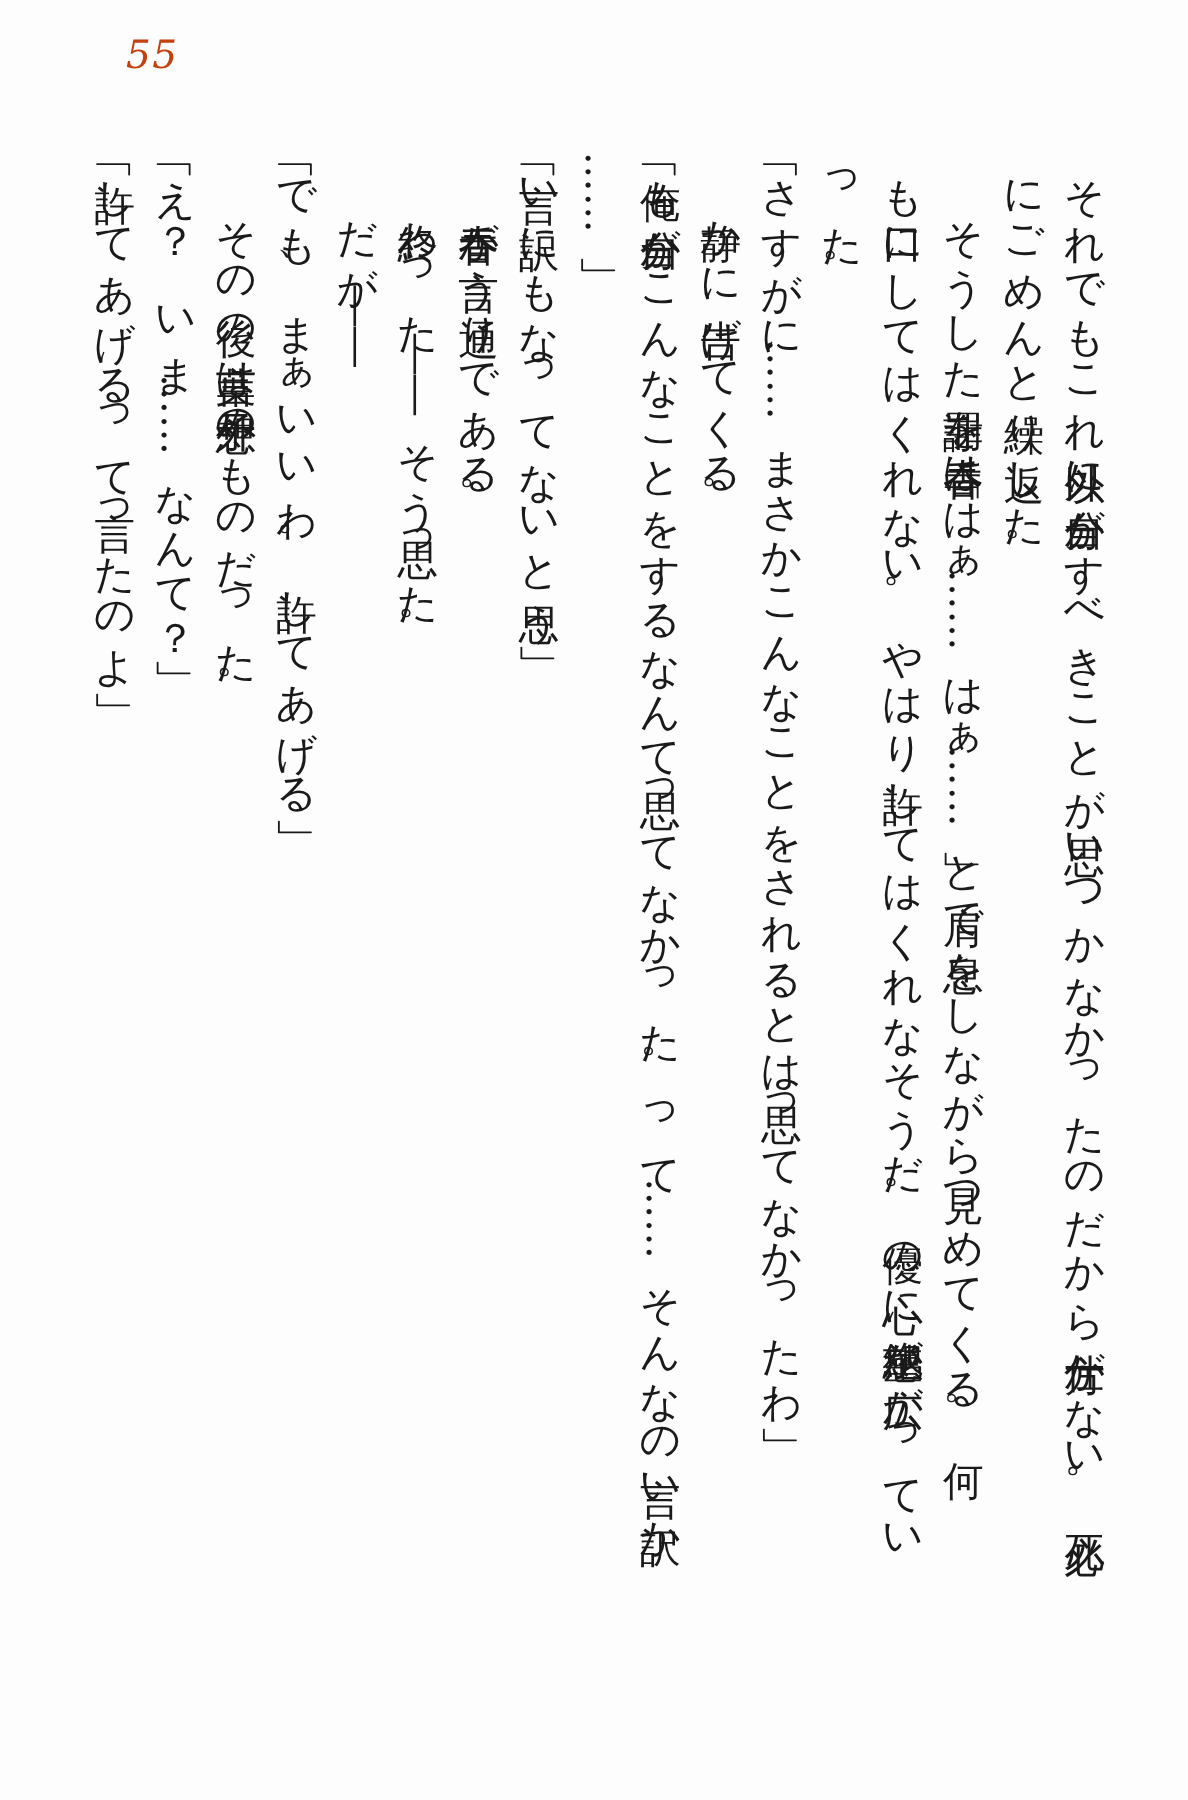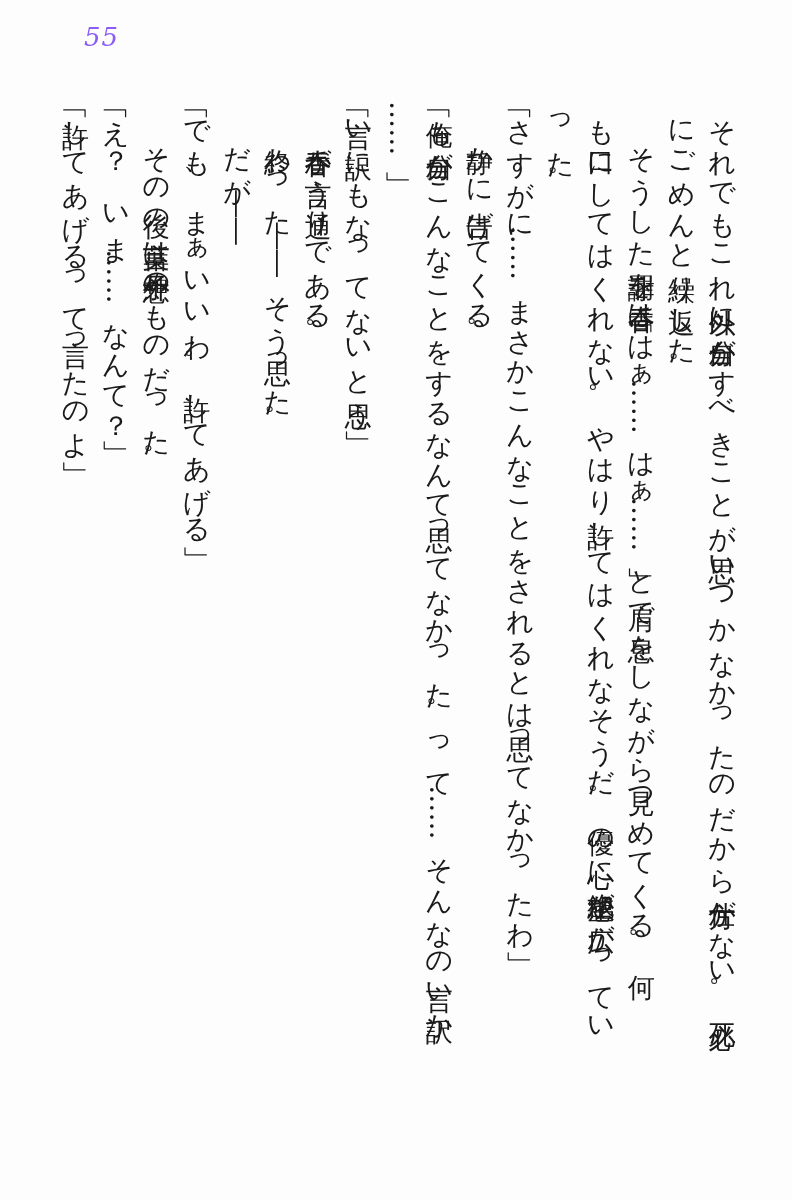--- a/index.html
+++ b/index.html
@@ -20,21 +20,21 @@
     background: #fdfdfd;
   }
   .folio {
     position: absolute;
     top: 22px;
     left: 84px;
     font-family: "DejaVu Serif", serif;
     font-style: italic;
     font-size: 26px;
     letter-spacing: 1px;
-    color: #8b5cf6;
+    color: #c2410c;
   }
   .vtext {
     position: absolute;
     top: 101px;
     right: 50px;
     height: 1064px;
     writing-mode: vertical-rl;
     text-orientation: mixed;
     font-family: "DejaVu Serif", serif;
     font-size: 27px;

